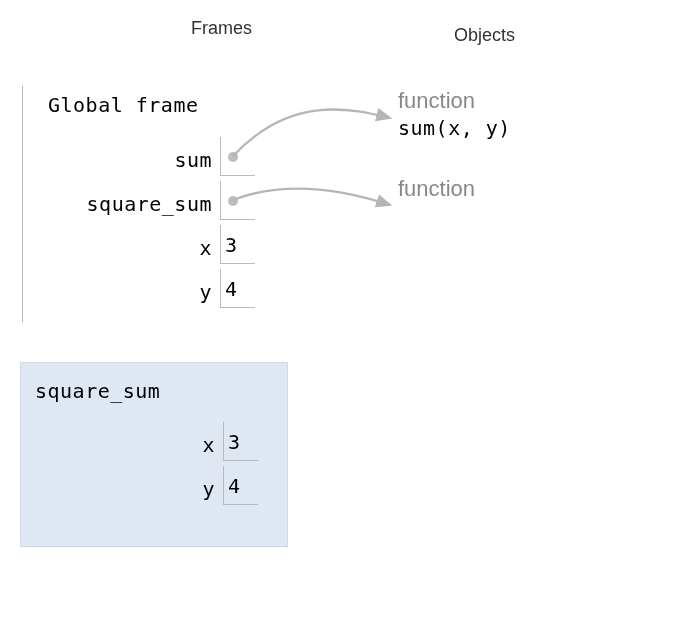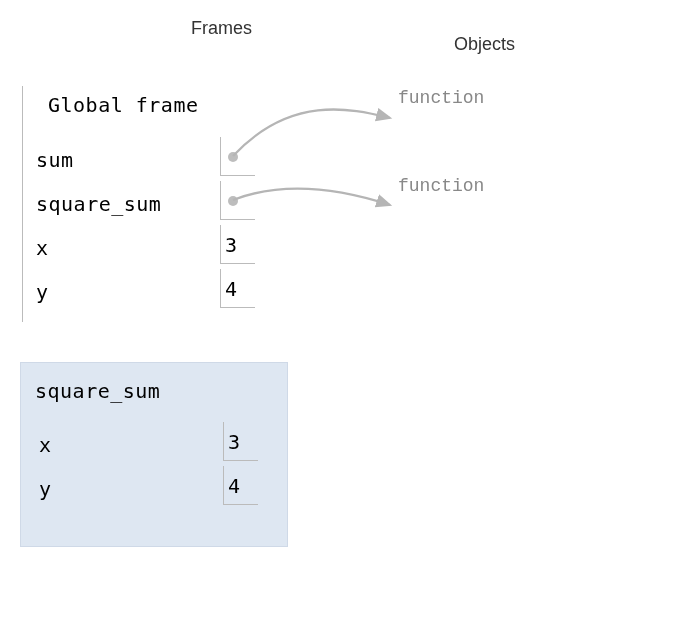--- a/index.html
+++ b/index.html
@@ -15,21 +15,21 @@
     }
     .heading {
       position: absolute;
       font-family: -apple-system, "Helvetica Neue", Arial, sans-serif;
       font-size: 18px;
       color: #333;
       font-weight: 400;
       margin-left: 36px;
     }
     .frames-heading { top: 18px; left: 155px; }
-    .objects-heading { top: 34px; left: 418px; }
+    .objects-heading { top: 25px; left: 418px; }
 
     .global-left-rule {
       position: absolute;
       left: 22px;
       top: 86px;
       width: 0;
       height: 236px;
       border-left: 1px solid #bbb;
     }
 
@@ -40,20 +40,21 @@
       letter-spacing: 0.5px;
     }
 
     .gf-row {
       position: absolute;
       display: flex;
       align-items: center;
       height: 40px;
     }
     .gf-label {
+      text-align: right;
       padding-right: 8px;
       letter-spacing: 0.5px;
       margin-top: 8px;
     }
     .gf-val {
       width: 30px;
       padding-left: 4px;
       padding-top: 2px;
       height: 36px;
       display: flex;
@@ -70,22 +71,22 @@
       background: #bdbdbd;
       border-radius: 50%;
       margin-left: 3px;
     }
 
     .obj {
       position: absolute;
     }
     .obj-type {
       color: #888;
-      font-family: Liberation Mono, monospace;
-      font-size: 18px;
+      font-family: Liberation Sans, sans-serif;
+      font-size: 22px;
     }
     .obj-sig {
       letter-spacing: 0.5px;
       margin-top: 2px;
     }
 
     .local-frame {
       position: absolute;
       left: 20px;
       top: 362px;
@@ -139,20 +140,21 @@
   <div class="gf-label" style="width:176px;">x</div>
   <div class="gf-val">3</div>
 </div>
 <div class="gf-row" style="left:36px; top:268px;">
   <div class="gf-label" style="width:176px;">y</div>
   <div class="gf-val">4</div>
 </div>
 
 <div class="obj" style="left:398px; top:88px;">
   <div class="obj-type">function</div>
+  <div class="obj-sig">sum(x, y)</div>
 </div>
 <div class="obj" style="left:398px; top:176px;">
   <div class="obj-type">function</div>
 </div>
 
 <svg class="arrows" width="692" height="626">
   <defs>
     <marker id="arrowhead" markerWidth="8" markerHeight="8" refX="6" refY="3" orient="auto" markerUnits="strokeWidth">
       <path d="M0,0 L7,3 L0,6 Z" fill="#b5b5b5"></path>
     </marker>

